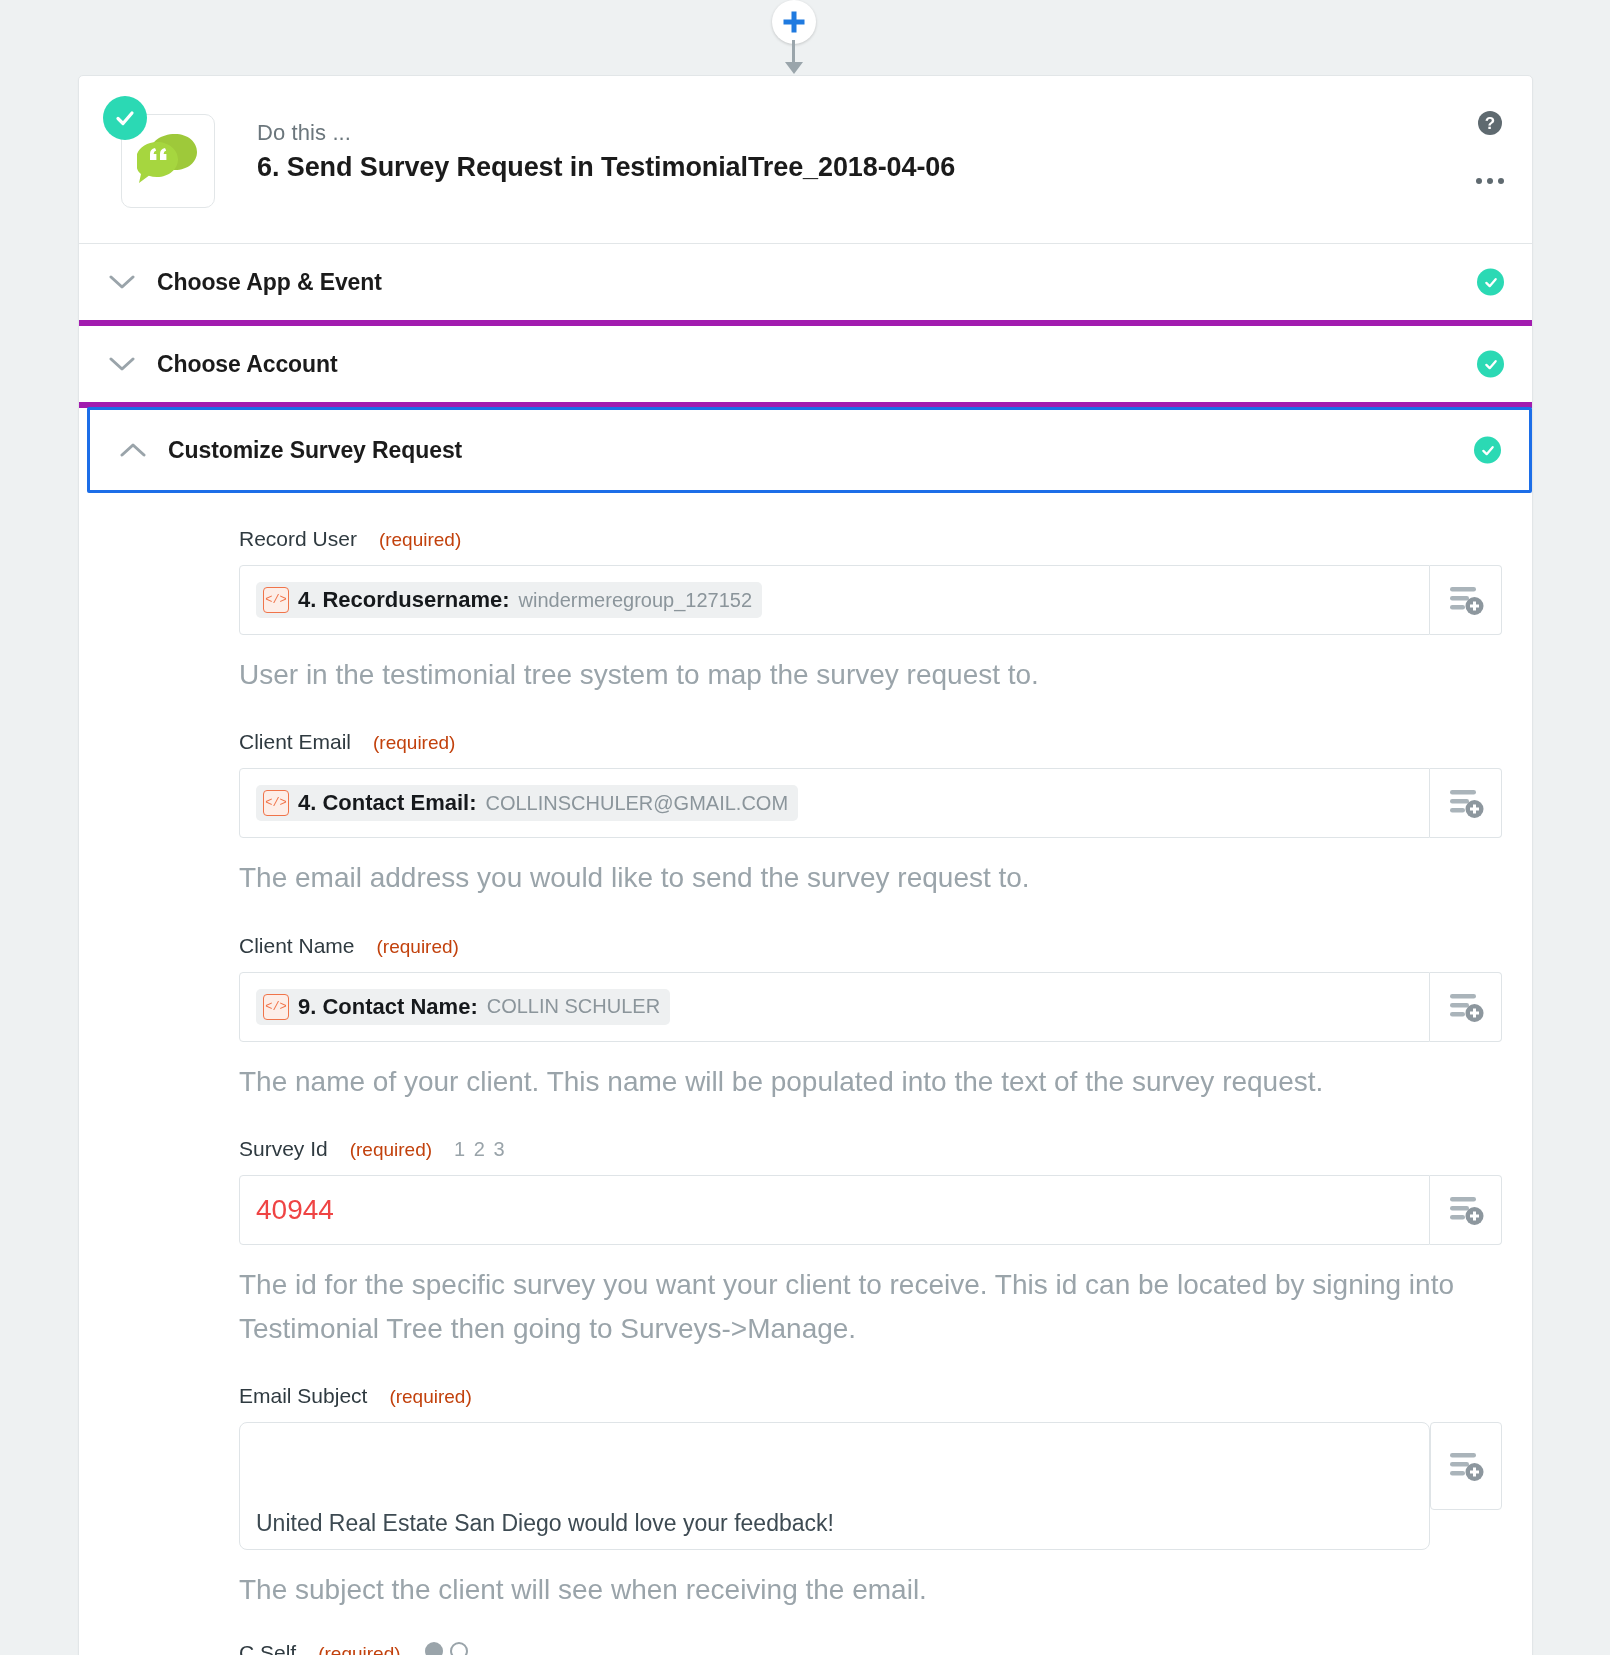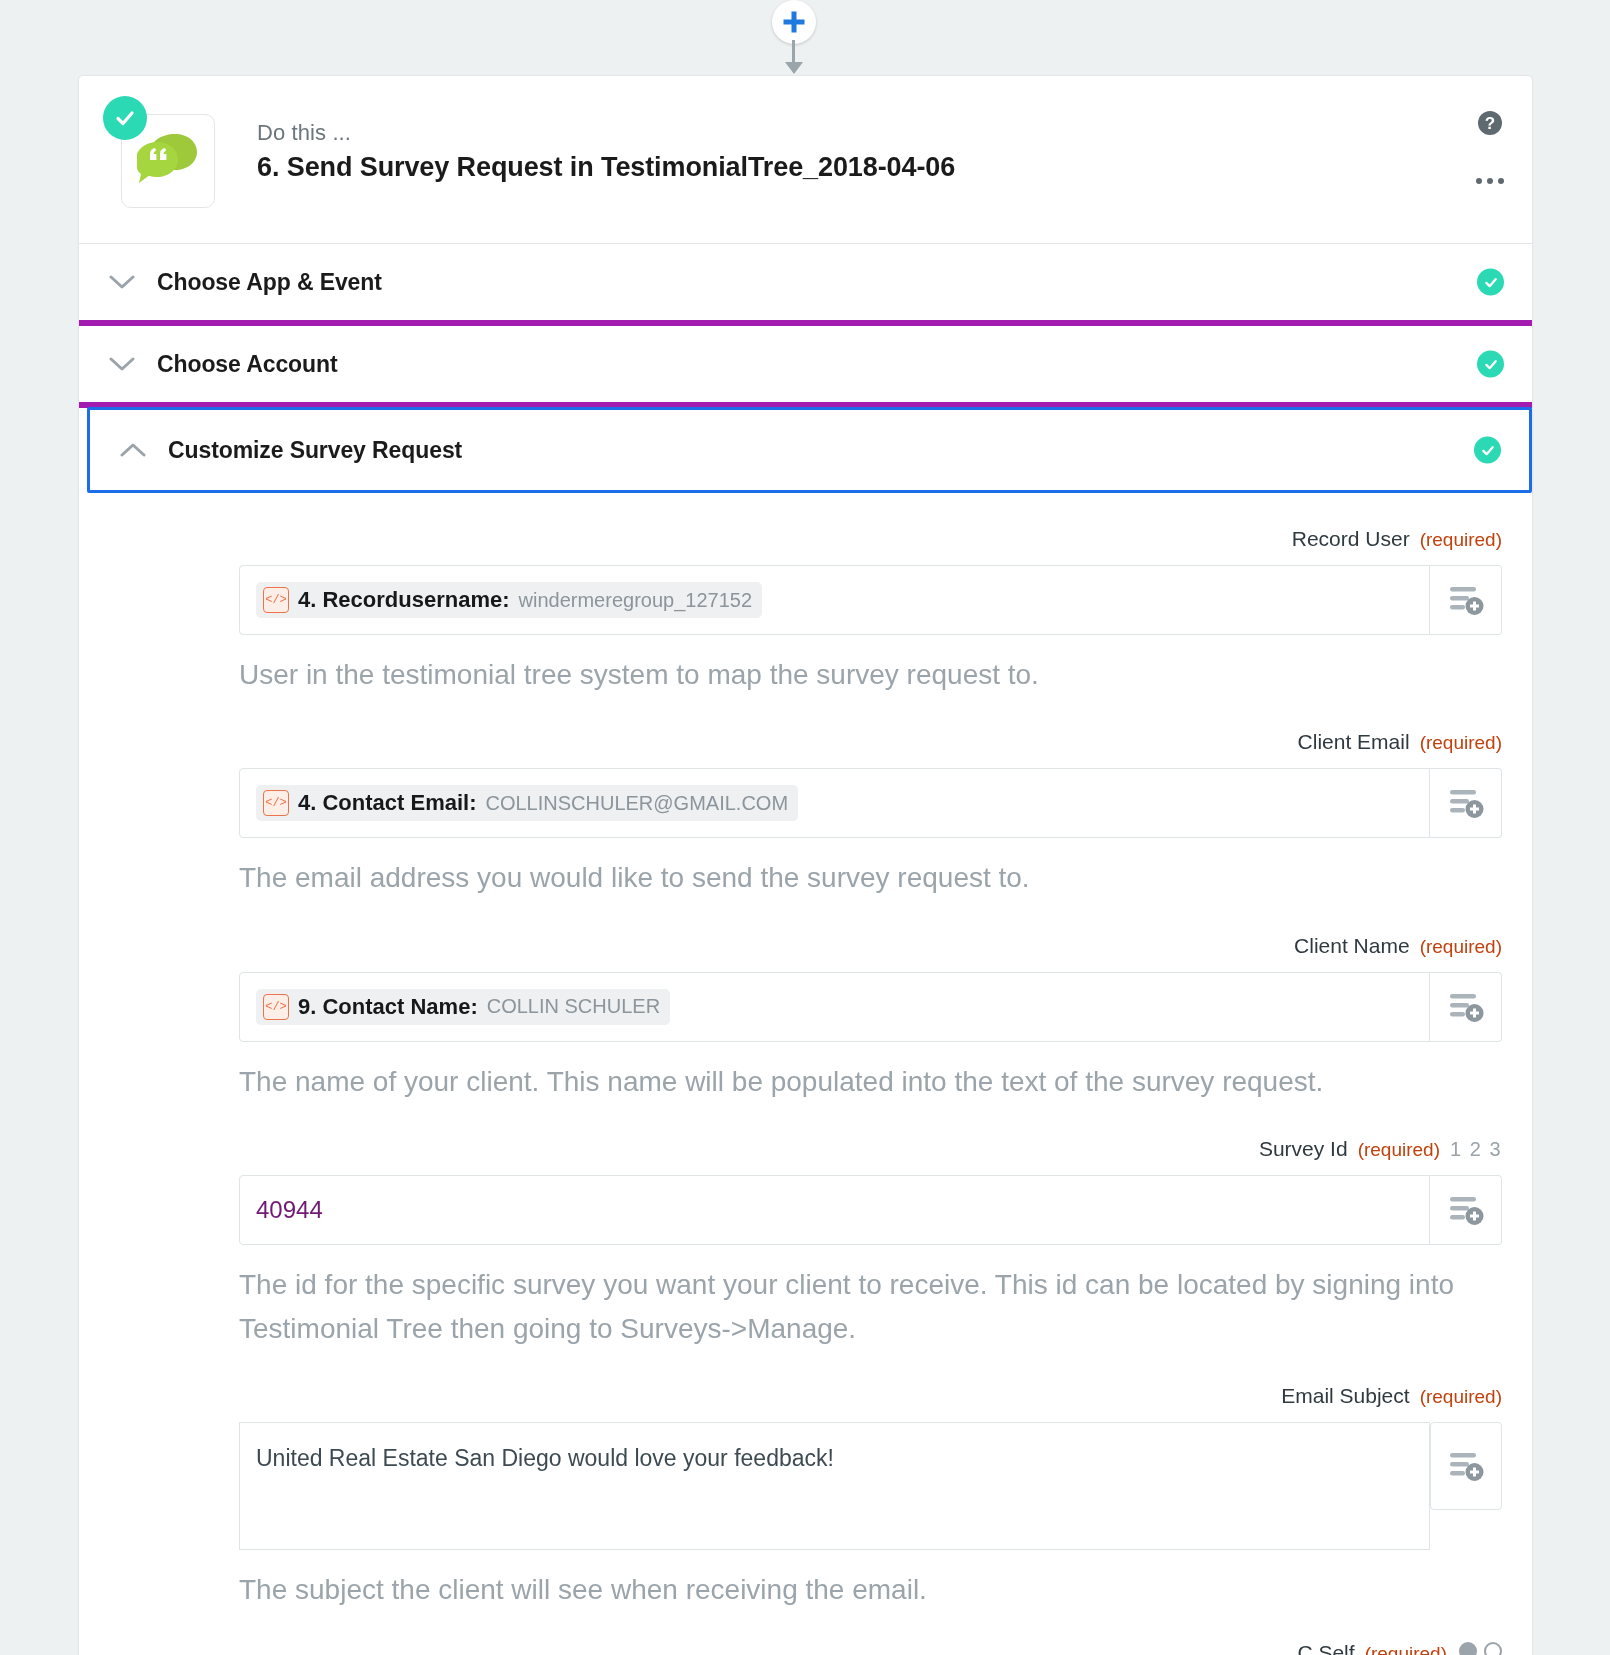--- a/index.html
+++ b/index.html
@@ -132,41 +132,41 @@
     margin-left: 8px;
   }
 
   
   .form-body { padding: 34px 30px 0 30px; }
   .field { margin-bottom: 0; }
   .field-label {
     font-size: 21px;
     color: #2f3a40;
     margin: 0 0 14px 130px;
-    display: flex; align-items: baseline; gap: 10px; justify-content: flex-end;
+    display: flex; align-items: baseline; gap: 22px;
   }
   .field-label .name { font-weight: normal; color: #2f3a40; }
   .req { color: #c2410c; font-size: 19px; }
   .type-hint { color: #99a3a9; font-size: 20px; letter-spacing: 1.5px; }
   .bool-hint { display: inline-flex; align-items: center; gap: 7px; margin-left: 2px; }
   .bool-hint .on { width: 18px; height: 18px; border-radius: 50%; background: #9aa4aa; display:block; }
   .bool-hint .off { width: 18px; height: 18px; border-radius: 50%; border: 2px solid #9aa4aa; display:block; }
 
   .input-row { display: flex; align-items: stretch; margin-left: 130px; }
   .input-box {
     flex: 1;
     min-height: 70px;
     border: 1px solid #dfe4e7;
     border-radius: 4px 0 0 4px;
     background: #fff;
     display: flex; align-items: center;
     padding: 10px 16px;
   }
-  .input-box.tall { min-height: 128px; align-items: flex-start; padding-top: 20px; border-radius: 0; }
-  .plain-value { font-size: 24px; color: #701a75; }
+  .input-box.tall { min-height: 128px; align-items: flex-end; padding-top: 31px; border-radius: 8px; }
+  .plain-value { font-size: 28px; color: #ef4444; }
   .subject-value { font-size: 23px; color: #3d4a52; line-height: 1.35; }
 
   
   .token {
     display: inline-flex; align-items: center;
     background: #eef0f1;
     border-radius: 5px;
     padding: 5px 10px 5px 7px;
     gap: 9px;
     max-width: 100%;

